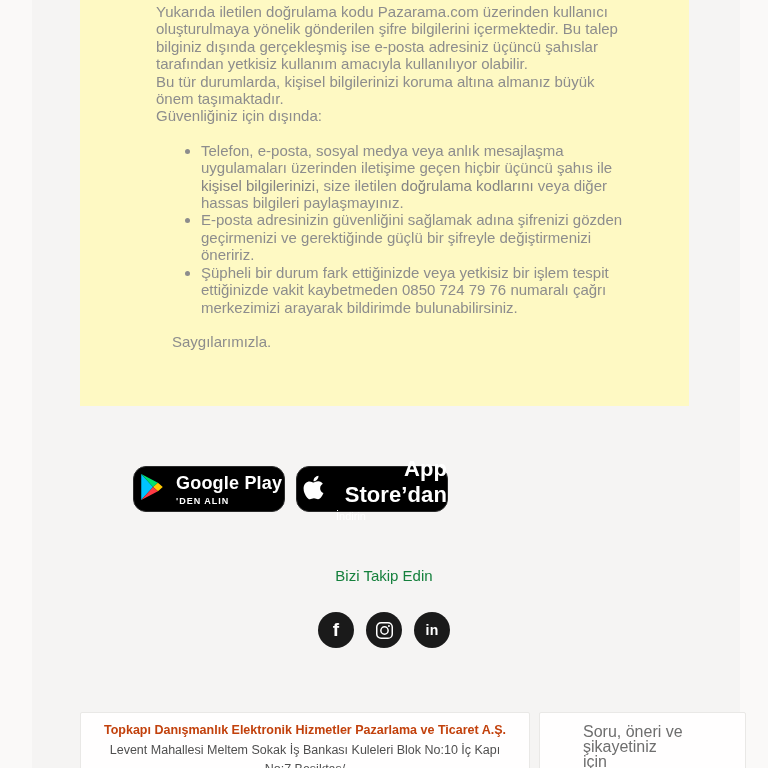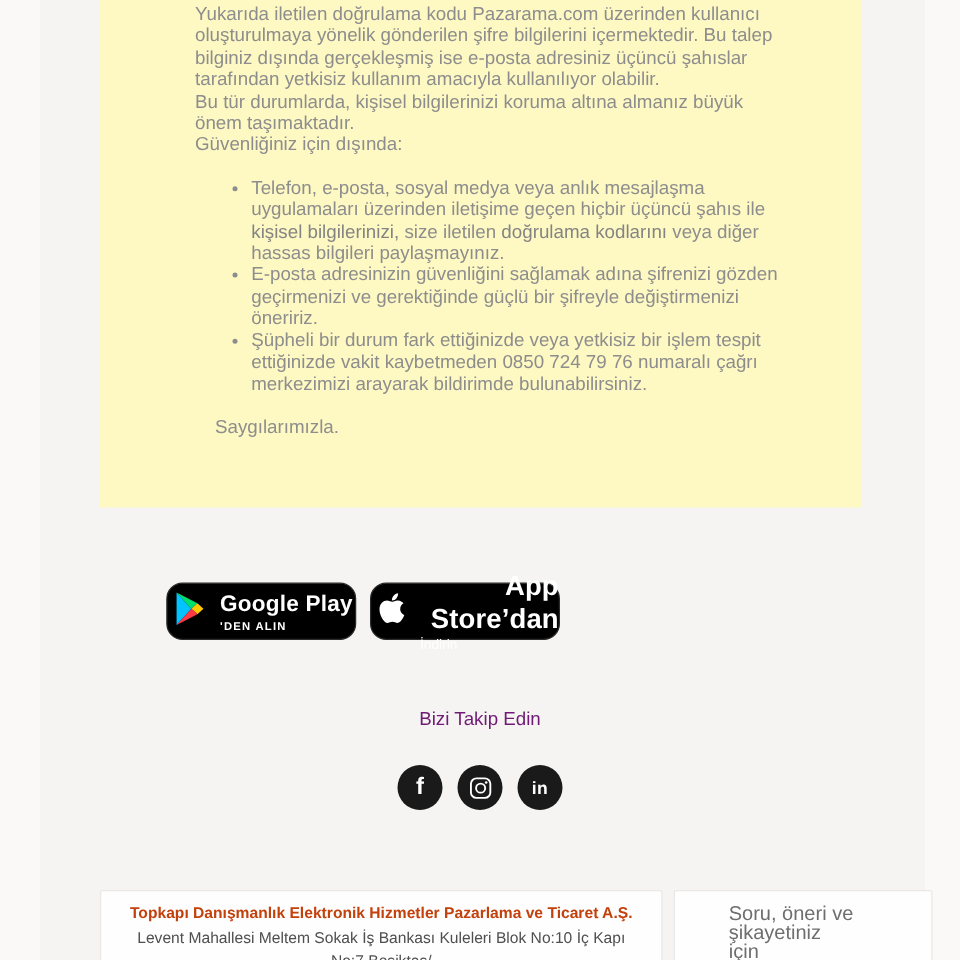--- a/index.html
+++ b/index.html
@@ -33,21 +33,21 @@
   }
   .store-badge .txt { display:flex; flex-direction:column; color:#fff; }
   .gp-title { font-size:18px; font-weight:700; letter-spacing:0.2px; }
   .gp-sub   { font-size:9px;  font-weight:700; letter-spacing:1px; margin-top:2px; }
   .as-title { font-size:22px; font-weight:700; letter-spacing:0.1px;text-align:right; }
   .as-sub   { font-size:11px; font-weight:400; margin-top:2px; }
 
   
   .follow-title {
     position:absolute; top:567px; left:0; width:768px; text-align:center;
-    font-size:15px; color:#701a75;
+    font-size:15px; color:#15803d;
   }
   .social-row { position:absolute; top:612px; left:0; width:768px; display:flex; justify-content:center; gap:12px; }
   .social-circle {
     width:36px; height:36px; border-radius:50%; background:#1a1a1a;
     display:flex; align-items:center; justify-content:center; cursor:pointer;
     color:#fff;
   }
   .fb-glyph { font-size:19px; font-weight:700; }
   .in-glyph { font-size:14px; font-weight:700; letter-spacing:0.3px; }
 

